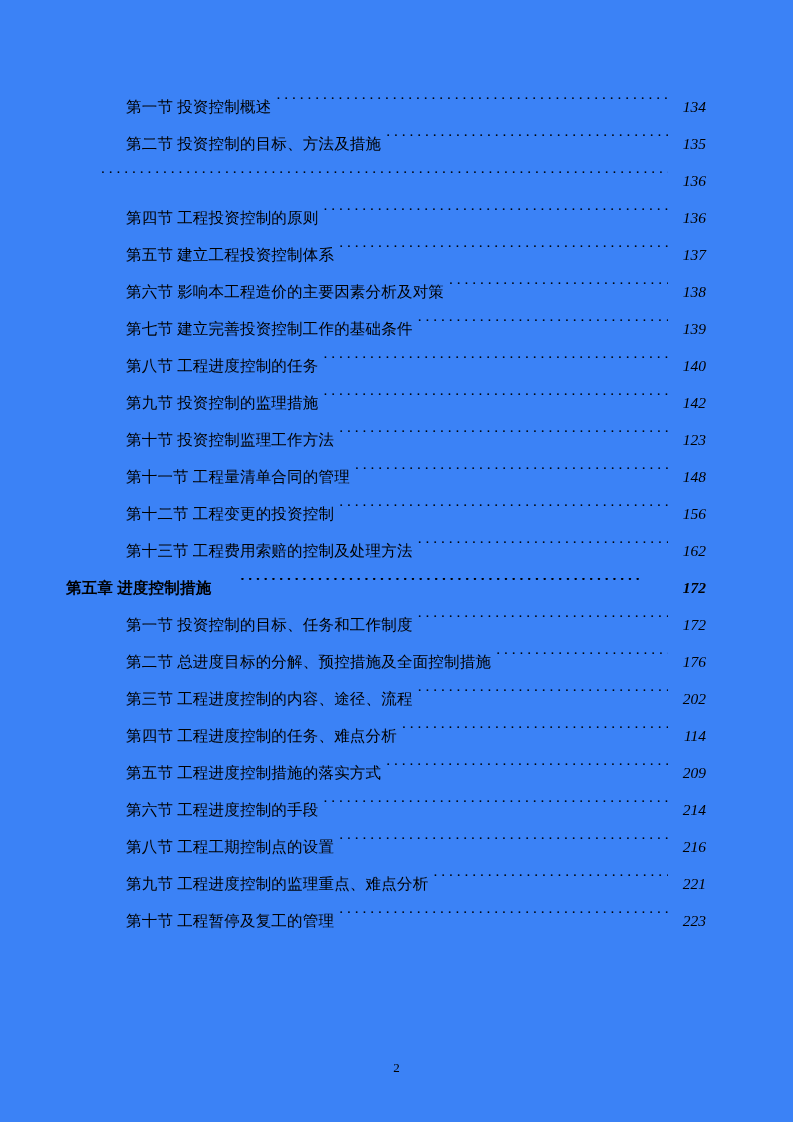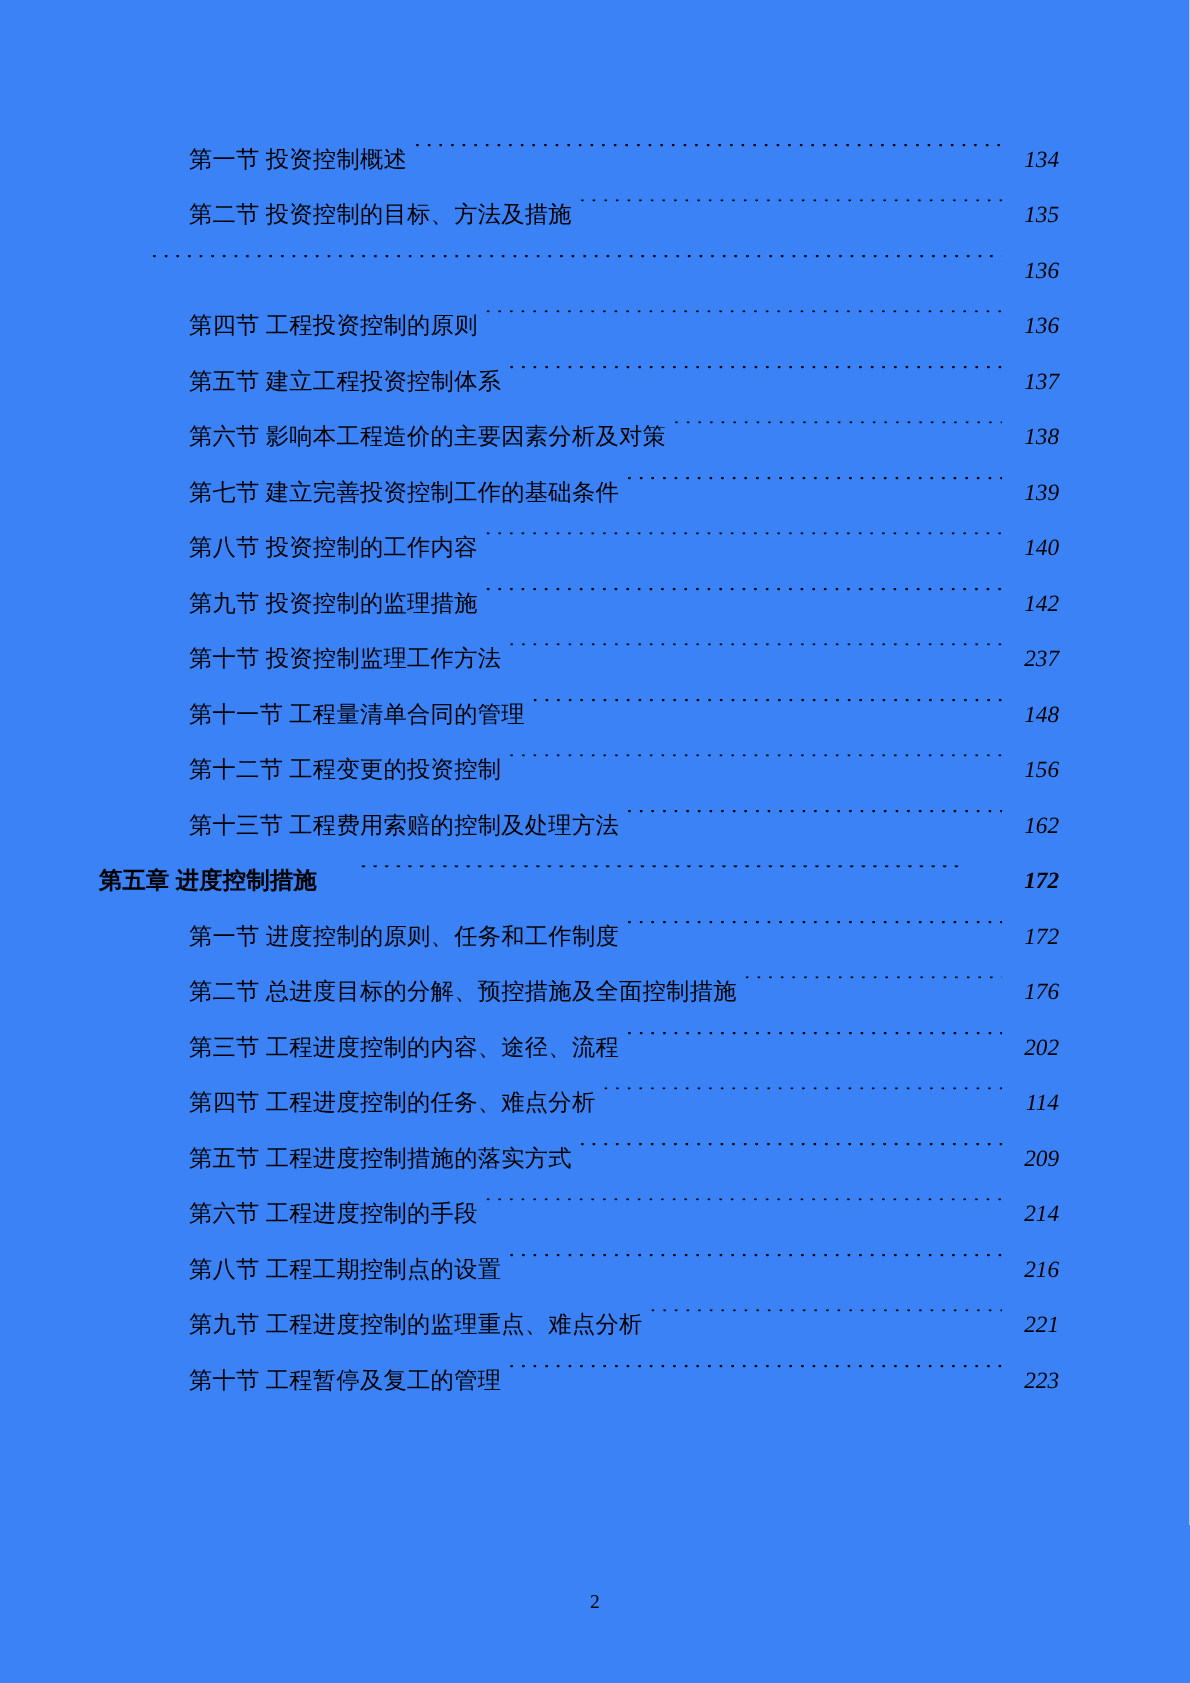--- a/index.html
+++ b/index.html
@@ -121,33 +121,33 @@
         <span class="label">第六节  影响本工程造价的主要因素分析及对策</span>
         <span class="leader"></span>
         <span class="page-num">138</span>
       </div>
       <div class="toc-row level2">
         <span class="label">第七节  建立完善投资控制工作的基础条件</span>
         <span class="leader"></span>
         <span class="page-num">139</span>
       </div>
       <div class="toc-row level2">
-        <span class="label">第八节  投资控制的工作内容</span>
+        <span class="label">第八节  工程进度控制的任务</span>
         <span class="leader"></span>
         <span class="page-num">140</span>
       </div>
       <div class="toc-row level2">
         <span class="label">第九节  投资控制的监理措施</span>
         <span class="leader"></span>
         <span class="page-num">142</span>
       </div>
       <div class="toc-row level2">
         <span class="label">第十节  投资控制监理工作方法</span>
         <span class="leader"></span>
-        <span class="page-num">237</span>
+        <span class="page-num">123</span>
       </div>
       <div class="toc-row level2">
         <span class="label">第十一节  工程量清单合同的管理</span>
         <span class="leader"></span>
         <span class="page-num">148</span>
       </div>
       <div class="toc-row level2">
         <span class="label">第十二节  工程变更的投资控制</span>
         <span class="leader"></span>
         <span class="page-num">156</span>
@@ -156,21 +156,21 @@
         <span class="label">第十三节  工程费用索赔的控制及处理方法</span>
         <span class="leader"></span>
         <span class="page-num">162</span>
       </div>
       <div class="toc-row level1">
         <span class="label">第五章  进度控制措施</span>
         <span class="leader"></span>
         <span class="page-num">172</span>
       </div>
       <div class="toc-row level2">
-        <span class="label">第一节  进度控制的原则、任务和工作制度</span>
+        <span class="label">第一节  投资控制的目标、任务和工作制度</span>
         <span class="leader"></span>
         <span class="page-num">172</span>
       </div>
       <div class="toc-row level2">
         <span class="label">第二节  总进度目标的分解、预控措施及全面控制措施</span>
         <span class="leader"></span>
         <span class="page-num">176</span>
       </div>
       <div class="toc-row level2">
         <span class="label">第三节  工程进度控制的内容、途径、流程</span>

